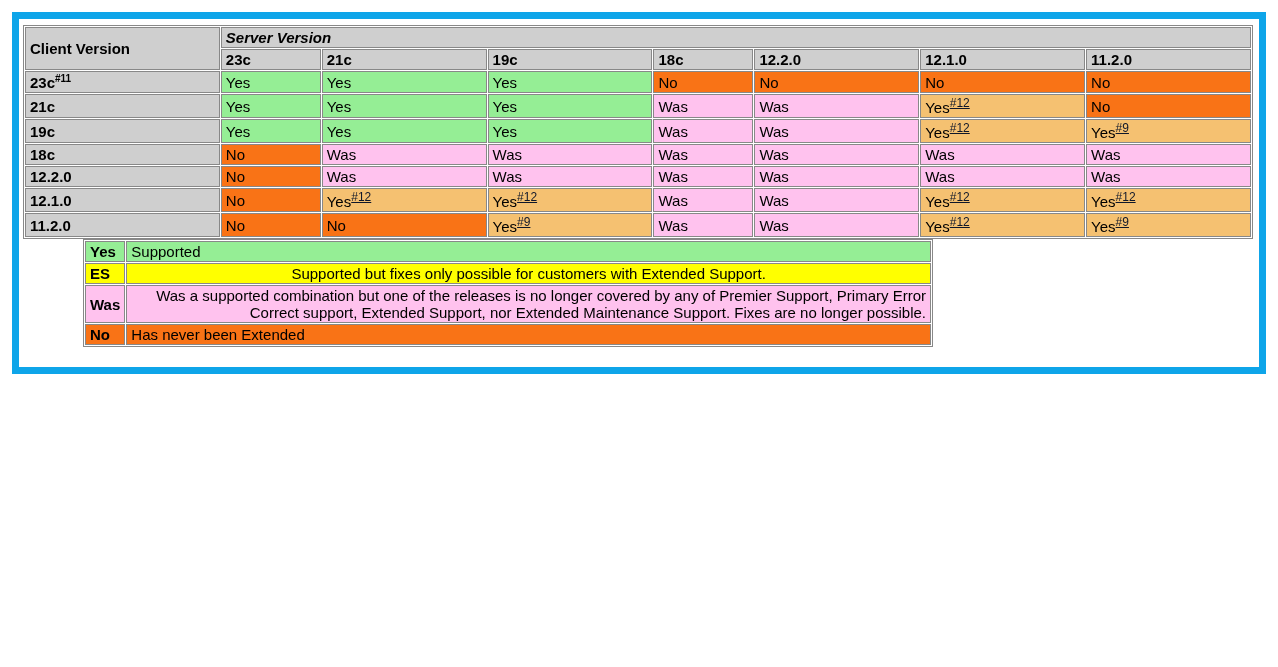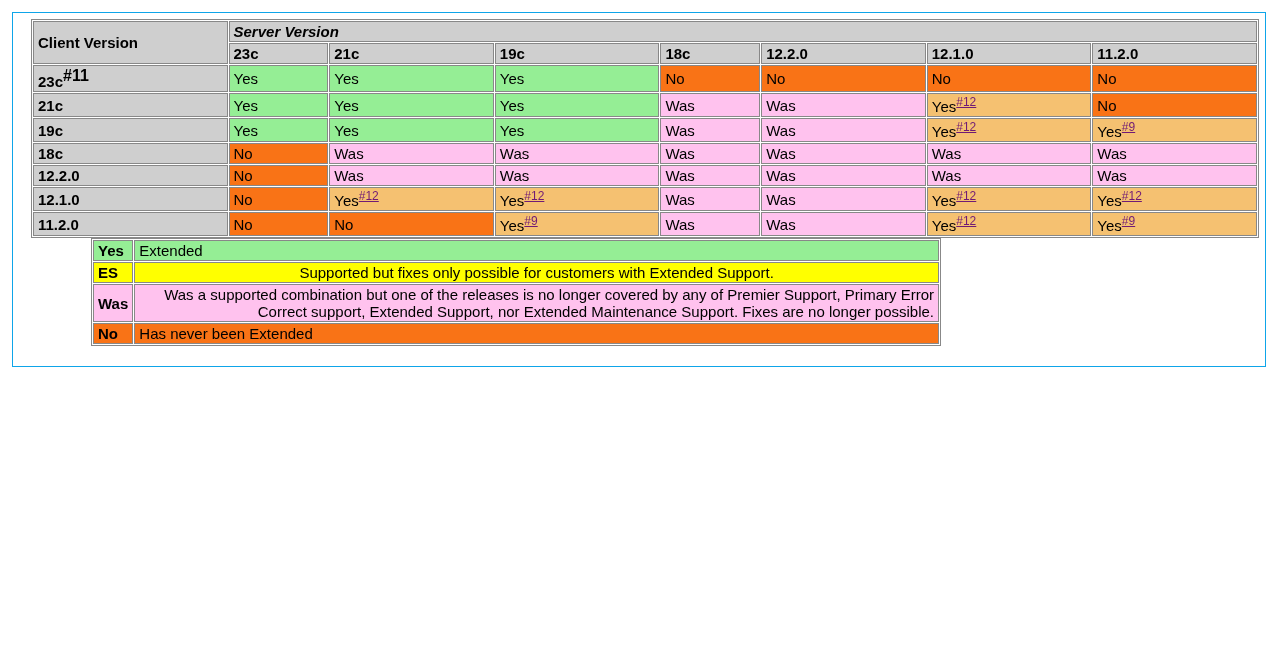--- a/index.html
+++ b/index.html
@@ -4,22 +4,22 @@
 <style>
   body {
     margin: 0;
     padding: 12px;
     font-family: Verdana, Geneva, sans-serif;
     font-size: 15px;
     color: #000;
     background: #fff;
   }
   .outer-frame {
-    border: 1px solid #0ea5e9;
-    padding: 6px 6px 20px 18px;
+    border: 7px solid #0ea5e9;
+    padding: 6px 6px 20px 4px;
   }
   table.matrix {
     border-collapse: separate;
     border-spacing: 1px;
     border: 1px solid #888;
     width: 100%;
   }
   table.matrix th, table.matrix td {
     border: 1px solid #888;
     padding: 1px 4px;
@@ -36,28 +36,28 @@
     background: #cfcfcf;
     font-weight: bold;
     white-space: nowrap;
   }
   .yes  { background: #95ee95; }
   .was  { background: #ffc2ee; text-align: right; }
   .no   { background: #f97316; }
   .mds  { background: #f5c171; }
   .es   { background: #ffff00; text-align: center; }
   .note-link {
-    color: #701a75;
+    color: #0f172a;
     text-decoration: underline;
     vertical-align: super;
     font-size: 12px;
   }
   .note-plain {
     vertical-align: super;
-    font-size: 16px;
+    font-size: 10px;
   }
   .key-heading {
     font-weight: bold;
     text-decoration: underline;
     margin: 22px 0 12px 4px;
     font-size: 16px;
   }
   table.key {
     border-collapse: separate;
     border-spacing: 1px;
@@ -180,21 +180,21 @@
           <td class="mds"><span>Yes</span><span class="note-link">#9</span></td>
         </tr>
       </tbody>
   </table>
 
 
   <table class="key">
     <tbody id="key-body">
         <tr>
           <td class="k-label yes">Yes</td>
-          <td class="yes">Extended</td>
+          <td class="yes">Supported</td>
         </tr>
         <tr>
           <td class="k-label es">ES</td>
           <td class="es">Supported but fixes only possible for customers with Extended Support.</td>
         </tr>
         <tr>
           <td class="k-label was">Was</td>
           <td class="was">Was a supported combination but one of the releases is no longer covered by any of Premier Support, Primary Error Correct support, Extended Support, nor Extended Maintenance Support. Fixes are no longer possible.</td>
         </tr>
         <tr>

